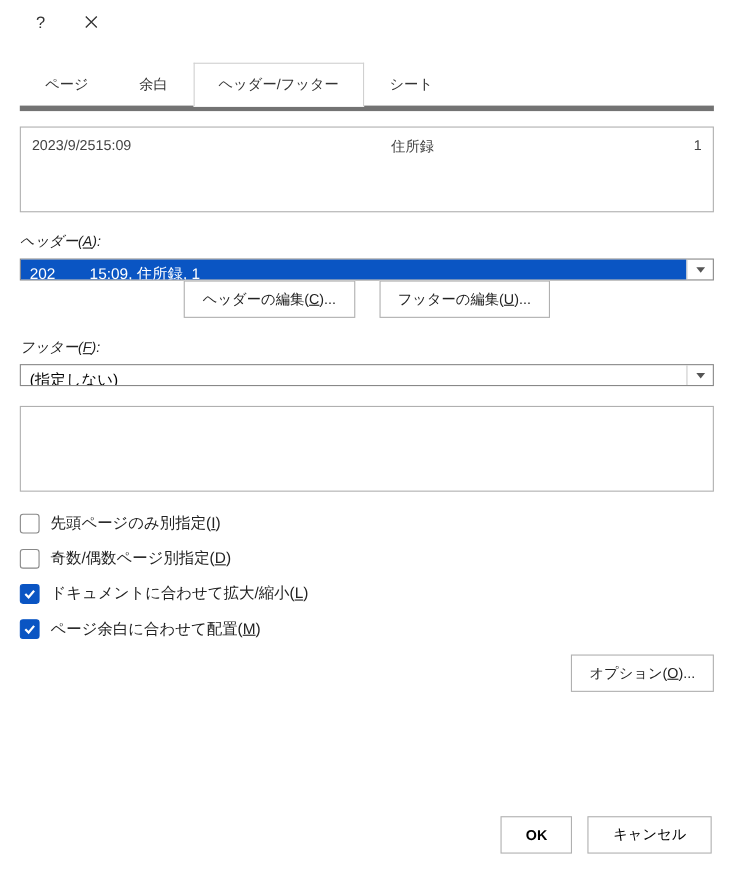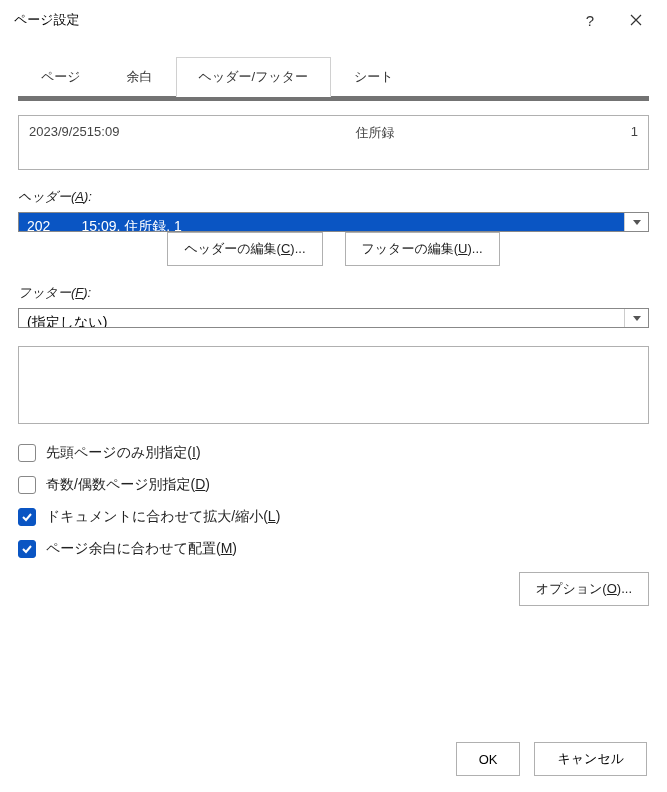--- a/index.html
+++ b/index.html
@@ -40,21 +40,21 @@
   }
   .tab.active {
     border-color: #d0d0d0;
     background: #fff;
     border-bottom: 1px solid #fff;
   }
   .content { padding: 0 18px; }
   .header-preview {
     margin-top: 14px;
     border: 1px solid #b0b0b0;
-    height: 55px;
+    height: 78px;
     display: flex;
     justify-content: space-between;
     padding: 8px 10px;
     font-size: 13px;
     color: #444;
   }
   .label { margin-top: 18px; font-size: 13px; color: #222; font-style: italic; }
   .mn { text-decoration: underline; }
   .combo {
     margin-top: 6px;
@@ -131,33 +131,33 @@
   }
   .footer-btns {
     position: absolute;
     bottom: 16px; right: 20px;
     display: flex;
     gap: 14px;
   }
   .btn-ok {
     border: 2px solid #d42a2a;
     padding: 6px 36px;
+    font-weight: bold;
   }
   .btn-ft {
     border: 1px solid #b0b0b0;
     background: #fff;
     padding: 7px 22px;
     font-size: 13px;
   }
 </style>
 </head>
 <body>
 
 <div class="titlebar">
-  <span class="title">ページ設定</span>
   <div class="tbtn">?</div>
   <div class="tbtn">
     <svg width="12" height="12" viewBox="0 0 12 12">
         <path d="M1 1 L11 11 M11 1 L1 11" stroke="#333" stroke-width="1.2" fill="none"></path>
       </svg>
   </div>
 </div>
 
 <div class="tabs">
   <div class="tab">ページ</div>

